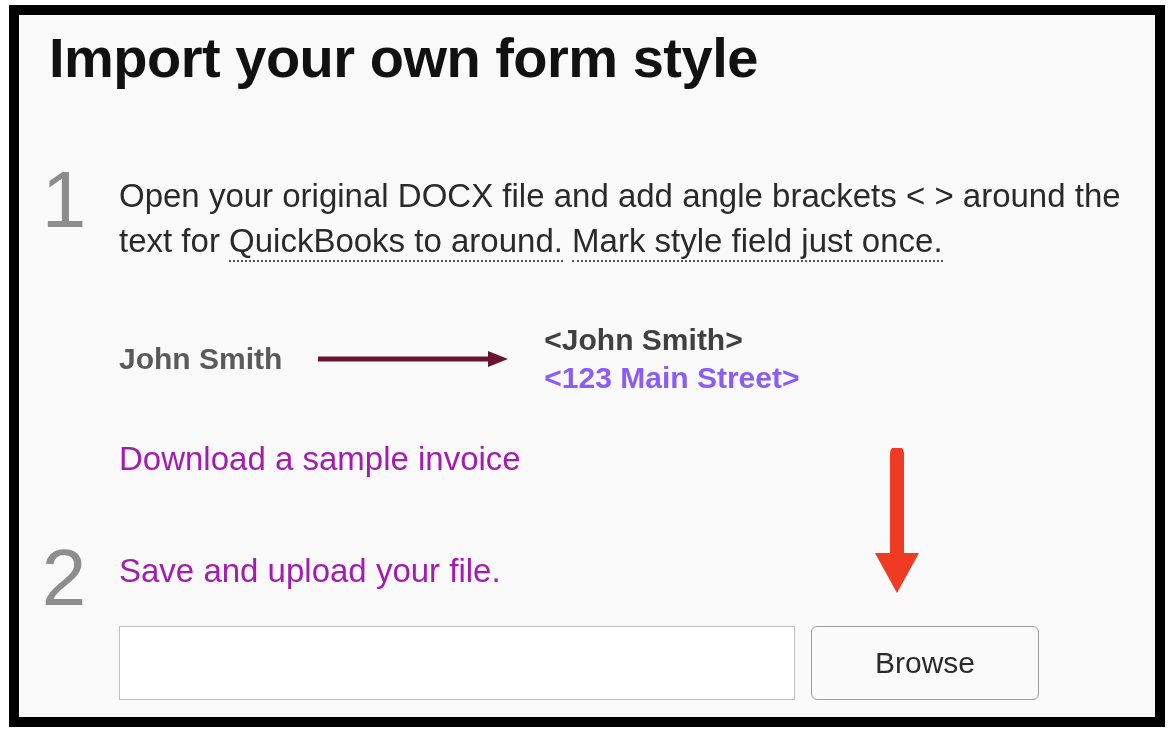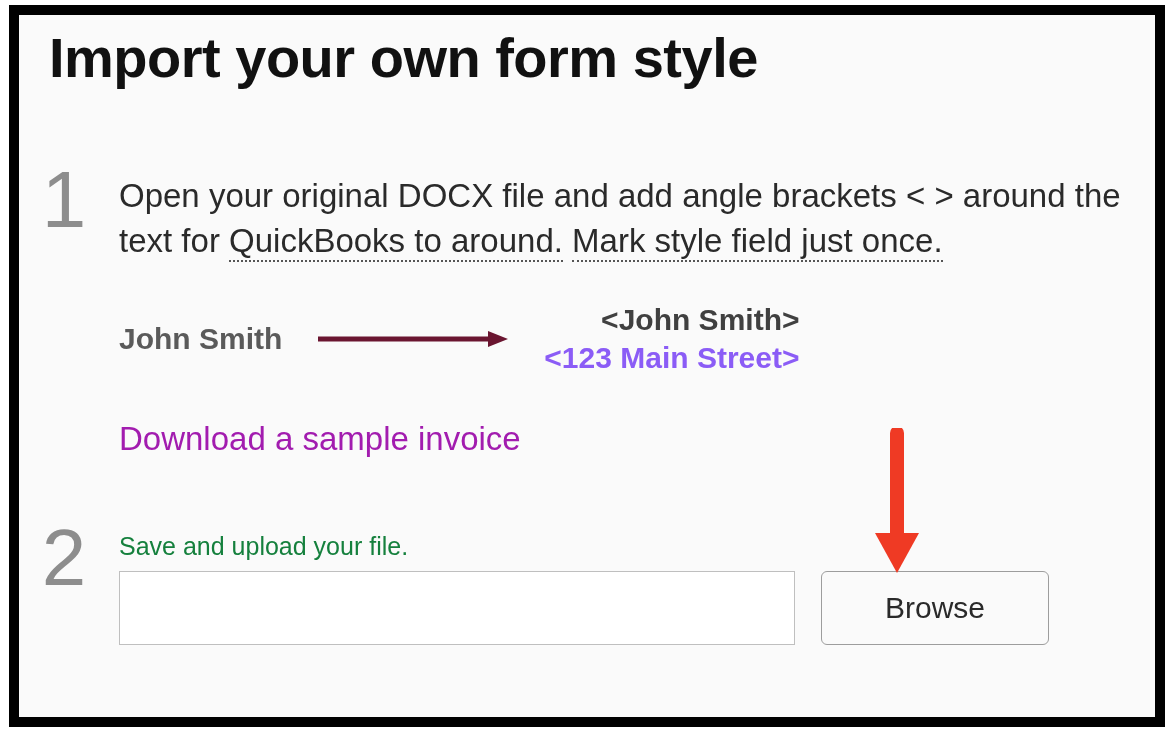--- a/index.html
+++ b/index.html
@@ -59,27 +59,26 @@
   .instr {
     font-size: 33px;
     color: #2a2a2a;
     line-height: 1.35;
   }
   .dotted {
     border-bottom: 2px dotted #555;
     padding-bottom: 1px;
   }
   .example {
-    margin-top: 40px;
+    margin-top: 60px;
     display: flex;
     align-items: center;
     gap: 36px;
     font-size: 30px;
     color: #6b6b6b;
-    text-align: right;
   }
   .example-col .row1 {
     font-weight: 700;
     color: #5a5a5a;
   }
   .example-col .row2 {
     color: #6b6b6b;
     margin-top: 4px;
   }
   .example-col.right .row1,
@@ -101,28 +100,28 @@
     display: inline-block;
     margin-top: 45px;
     font-size: 33px;
     color: #a21caf;
     cursor: pointer;
   }
   .step2 {
     margin-top: 70px;
   }
   .instr2 {
-    font-size: 25px;
-    color: #15803d;
+    font-size: 33px;
+    color: #a21caf;
   }
   .upload-row {
-    margin-top: 10px;
+    margin-top: 36px;
     display: flex;
     align-items: flex-end;
-    gap: 26px;
+    gap: 16px;
   }
   .file-input {
     flex: 0 0 676px;
     height: 74px;
     border: 1px solid #bfbfbf;
     background: #fff;
     font-size: 26px;
     padding: 0 14px;
   }
   .browse-btn {

